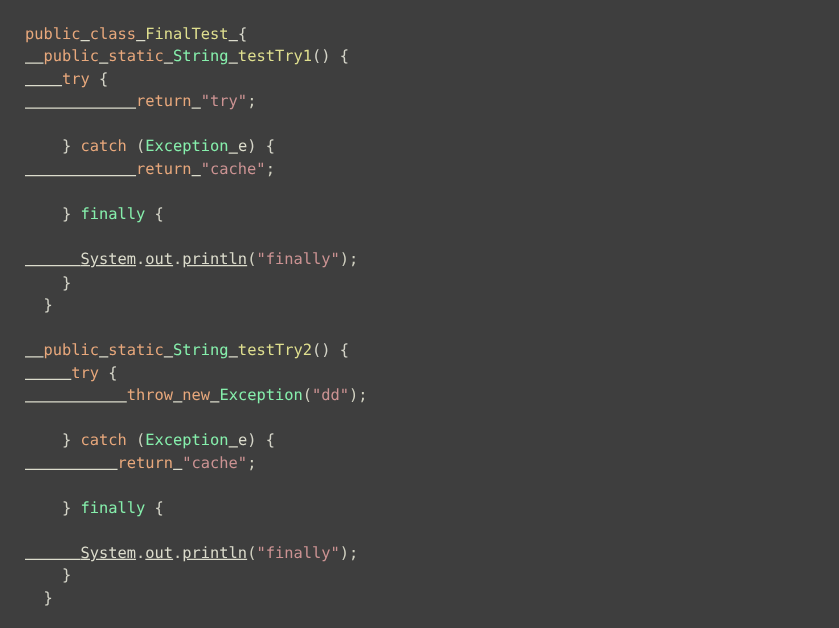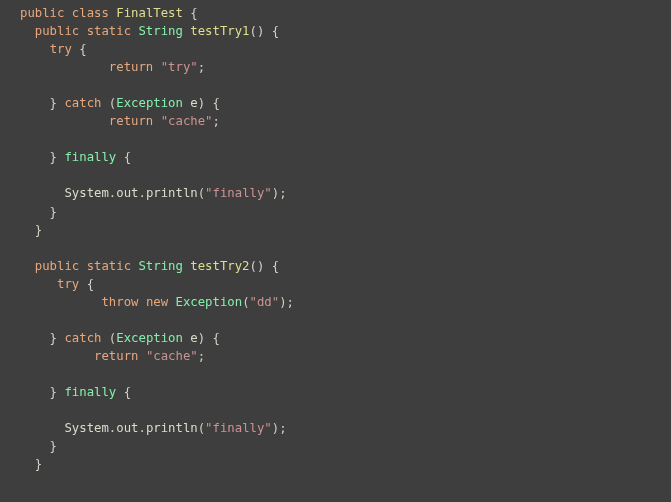--- a/index.html
+++ b/index.html
@@ -12,21 +12,21 @@
     width: 671px;
     height: 502px;
     overflow: hidden;
     font-family: "DejaVu Sans Mono", "Liberation Mono", monospace;
   }
   #code-surface {
     width: 671px;
     height: 502px;
     background: #3e3e3e;
     box-sizing: border-box;
-    padding: 4px 0 0 0;
+    padding: 18px 0 0 0;
     position: relative;
   }
   .code-block {
     margin: 0;
     padding: 0;
     font-family: "DejaVu Sans Mono", "Liberation Mono", monospace;
     font-size: 12.3px;
     line-height: 18.05px;
     white-space: pre;
     letter-spacing: 0px;
@@ -36,21 +36,21 @@
     display: block;
     height: 18.05px;
     padding-left: 20px;
     white-space: pre;
   }
   
   .tok-kw       { color: #e8a87c; }
   .tok-type     { color: #86efac; }
   .tok-fn       { color: #dfdf8f; }
   .tok-str      { color: #cc9393; }
-  .tok-plain    { color: #dcdccc; }
+  .tok-plain    { color: #dcdccc; text-decoration: underline; }
   .tok-punc     { color: #d0d0c0; }
   .tok-ident    { color: #dcdccc; }
   .tok-brace    { color: #d4d4c8; }
 </style>
 </head>
 <body>
 
 <div id="code-surface">
   <pre class="code-block"><code id="code-lines"><span class="ln"><span class="tok-kw">public</span><span class="tok-plain"> </span><span class="tok-kw">class</span><span class="tok-plain"> </span><span class="tok-fn">FinalTest</span><span class="tok-plain"> </span><span class="tok-brace">{</span></span><span class="ln"><span class="tok-plain">  </span><span class="tok-kw">public</span><span class="tok-plain"> </span><span class="tok-kw">static</span><span class="tok-plain"> </span><span class="tok-type">String</span><span class="tok-plain"> </span><span class="tok-fn">testTry1</span><span class="tok-brace">() {</span></span><span class="ln"><span class="tok-plain">    </span><span class="tok-kw">try</span><span class="tok-brace"> {</span></span><span class="ln"><span class="tok-plain">            </span><span class="tok-kw">return</span><span class="tok-plain"> </span><span class="tok-str">"try"</span><span class="tok-punc">;</span></span><span class="ln">&nbsp;</span><span class="ln"><span class="tok-brace">    } </span><span class="tok-kw">catch</span><span class="tok-punc"> (</span><span class="tok-type">Exception</span><span class="tok-plain"> </span><span class="tok-ident">e</span><span class="tok-brace">) {</span></span><span class="ln"><span class="tok-plain">            </span><span class="tok-kw">return</span><span class="tok-plain"> </span><span class="tok-str">"cache"</span><span class="tok-punc">;</span></span><span class="ln">&nbsp;</span><span class="ln"><span class="tok-brace">    } </span><span class="tok-type">finally</span><span class="tok-brace"> {</span></span><span class="ln">&nbsp;</span><span class="ln"><span class="tok-plain">      </span><span class="tok-plain">System</span><span class="tok-punc">.</span><span class="tok-plain">out</span><span class="tok-punc">.</span><span class="tok-plain">println</span><span class="tok-punc">(</span><span class="tok-str">"finally"</span><span class="tok-punc">);</span></span><span class="ln"><span class="tok-brace">    }</span></span><span class="ln"><span class="tok-brace">  }</span></span><span class="ln">&nbsp;</span><span class="ln"><span class="tok-plain">  </span><span class="tok-kw">public</span><span class="tok-plain"> </span><span class="tok-kw">static</span><span class="tok-plain"> </span><span class="tok-type">String</span><span class="tok-plain"> </span><span class="tok-fn">testTry2</span><span class="tok-brace">() {</span></span><span class="ln"><span class="tok-plain">     </span><span class="tok-kw">try</span><span class="tok-brace"> {</span></span><span class="ln"><span class="tok-plain">           </span><span class="tok-kw">throw</span><span class="tok-plain"> </span><span class="tok-kw">new</span><span class="tok-plain"> </span><span class="tok-type">Exception</span><span class="tok-punc">(</span><span class="tok-str">"dd"</span><span class="tok-punc">);</span></span><span class="ln">&nbsp;</span><span class="ln"><span class="tok-brace">    } </span><span class="tok-kw">catch</span><span class="tok-punc"> (</span><span class="tok-type">Exception</span><span class="tok-plain"> </span><span class="tok-ident">e</span><span class="tok-brace">) {</span></span><span class="ln"><span class="tok-plain">          </span><span class="tok-kw">return</span><span class="tok-plain"> </span><span class="tok-str">"cache"</span><span class="tok-punc">;</span></span><span class="ln">&nbsp;</span><span class="ln"><span class="tok-brace">    } </span><span class="tok-type">finally</span><span class="tok-brace"> {</span></span><span class="ln">&nbsp;</span><span class="ln"><span class="tok-plain">      </span><span class="tok-plain">System</span><span class="tok-punc">.</span><span class="tok-plain">out</span><span class="tok-punc">.</span><span class="tok-plain">println</span><span class="tok-punc">(</span><span class="tok-str">"finally"</span><span class="tok-punc">);</span></span><span class="ln"><span class="tok-brace">    }</span></span><span class="ln"><span class="tok-brace">  }</span></span></code></pre>
 </div>

